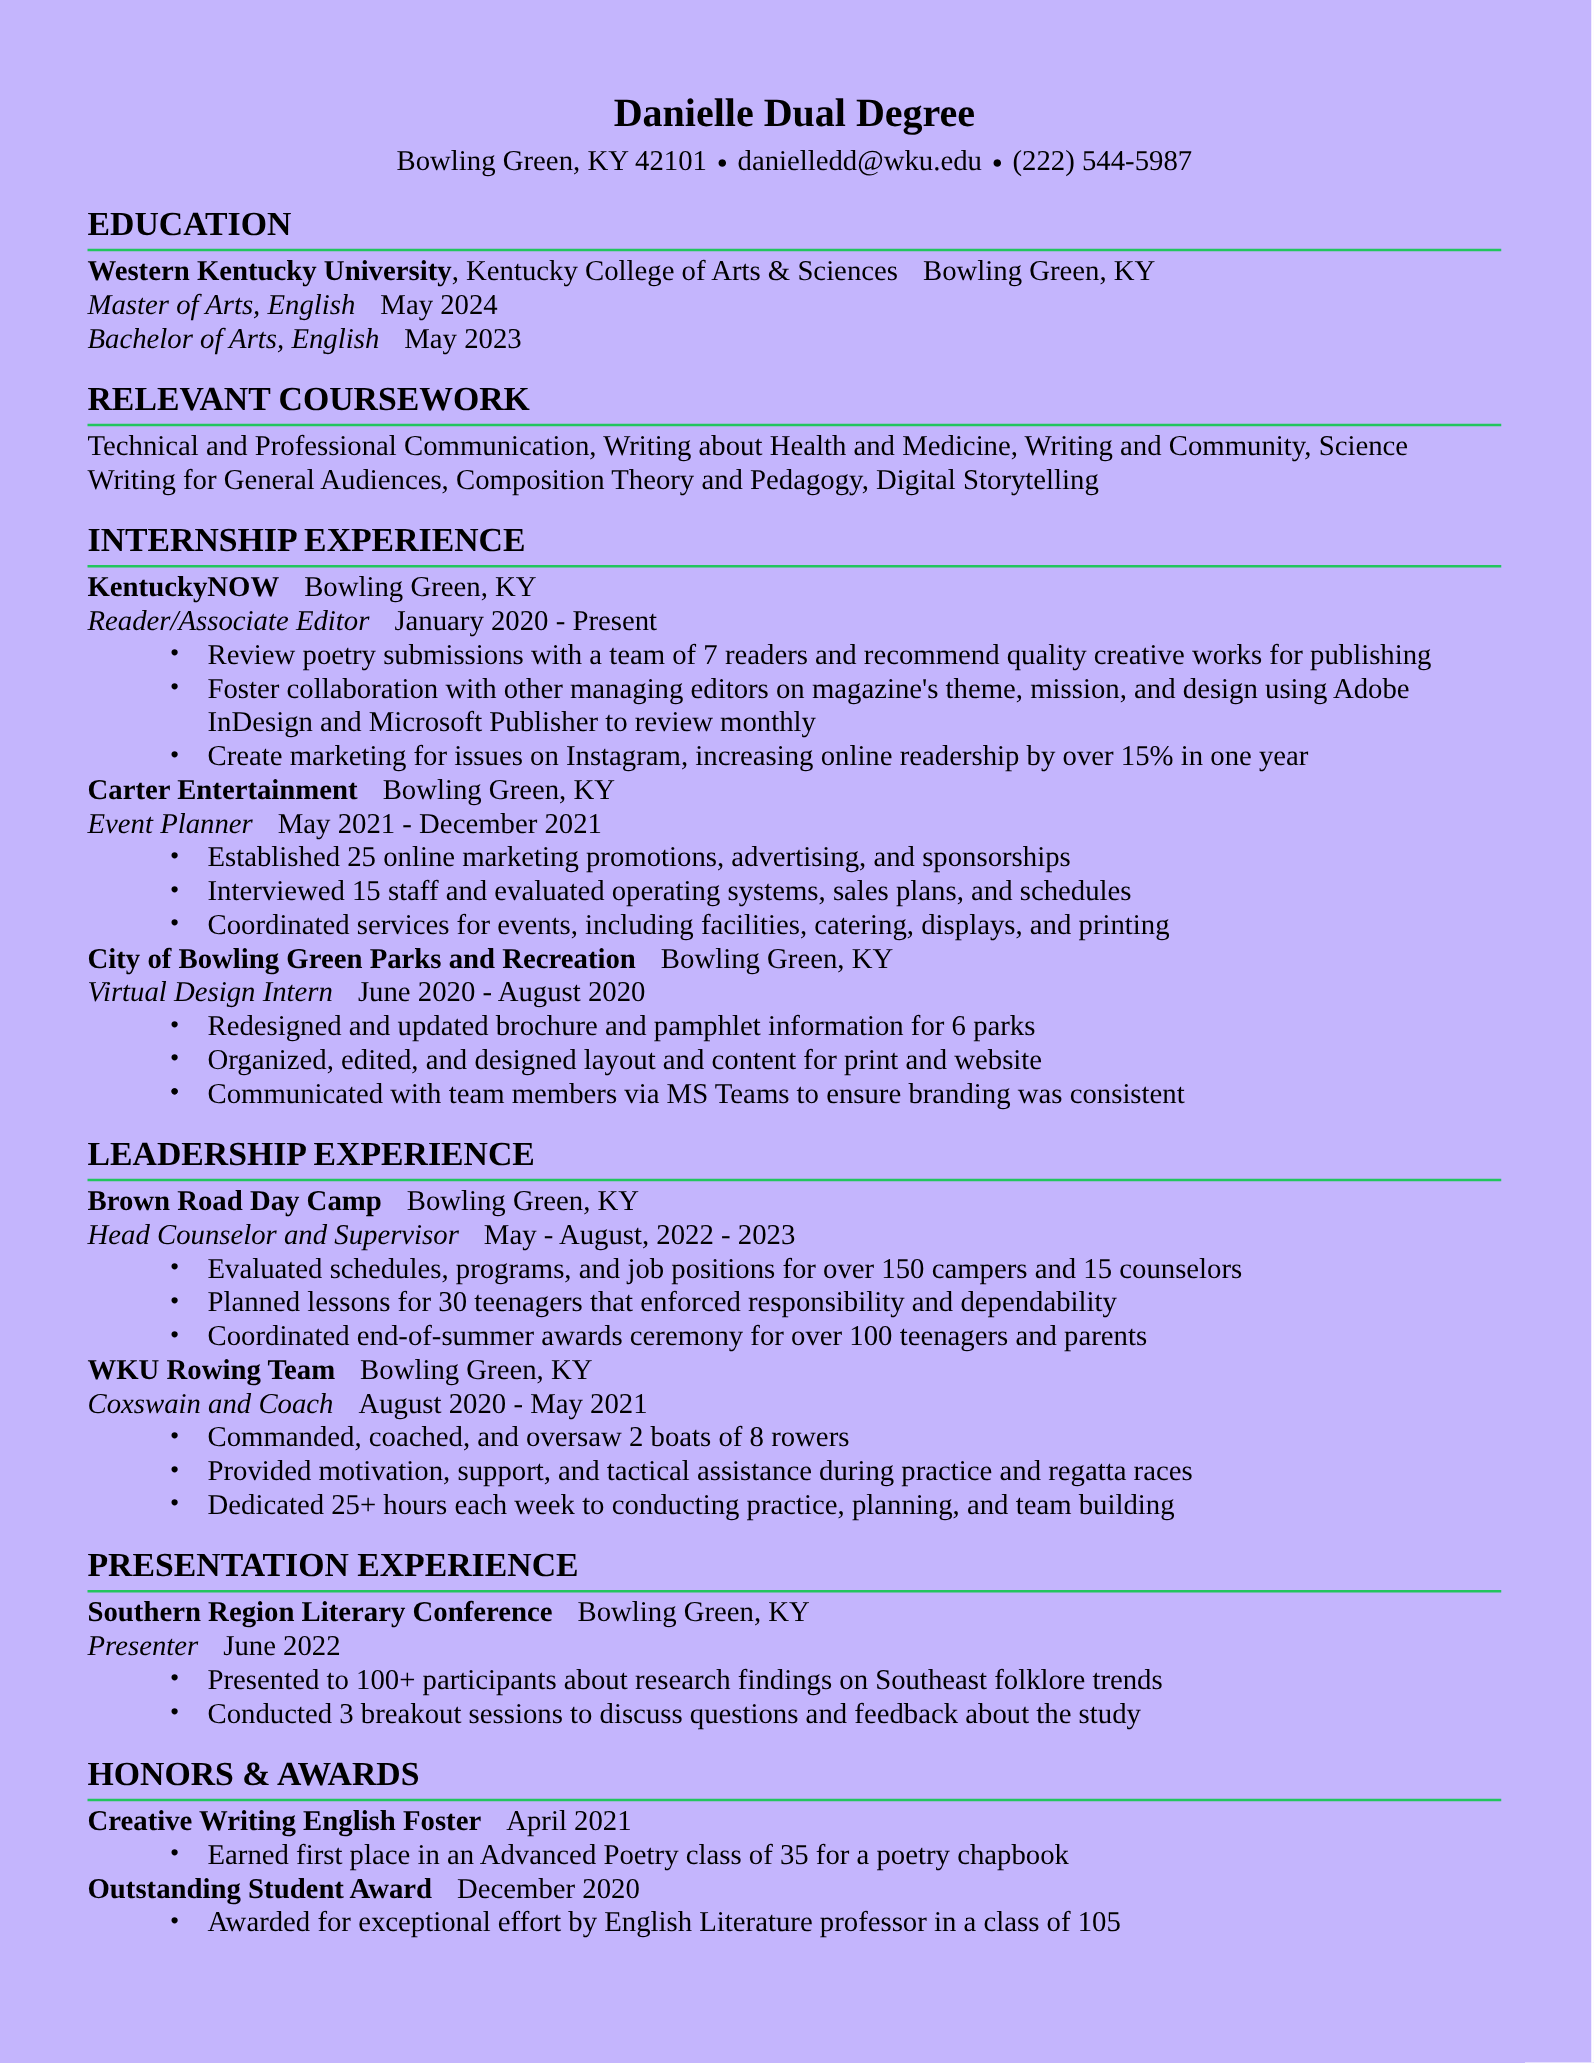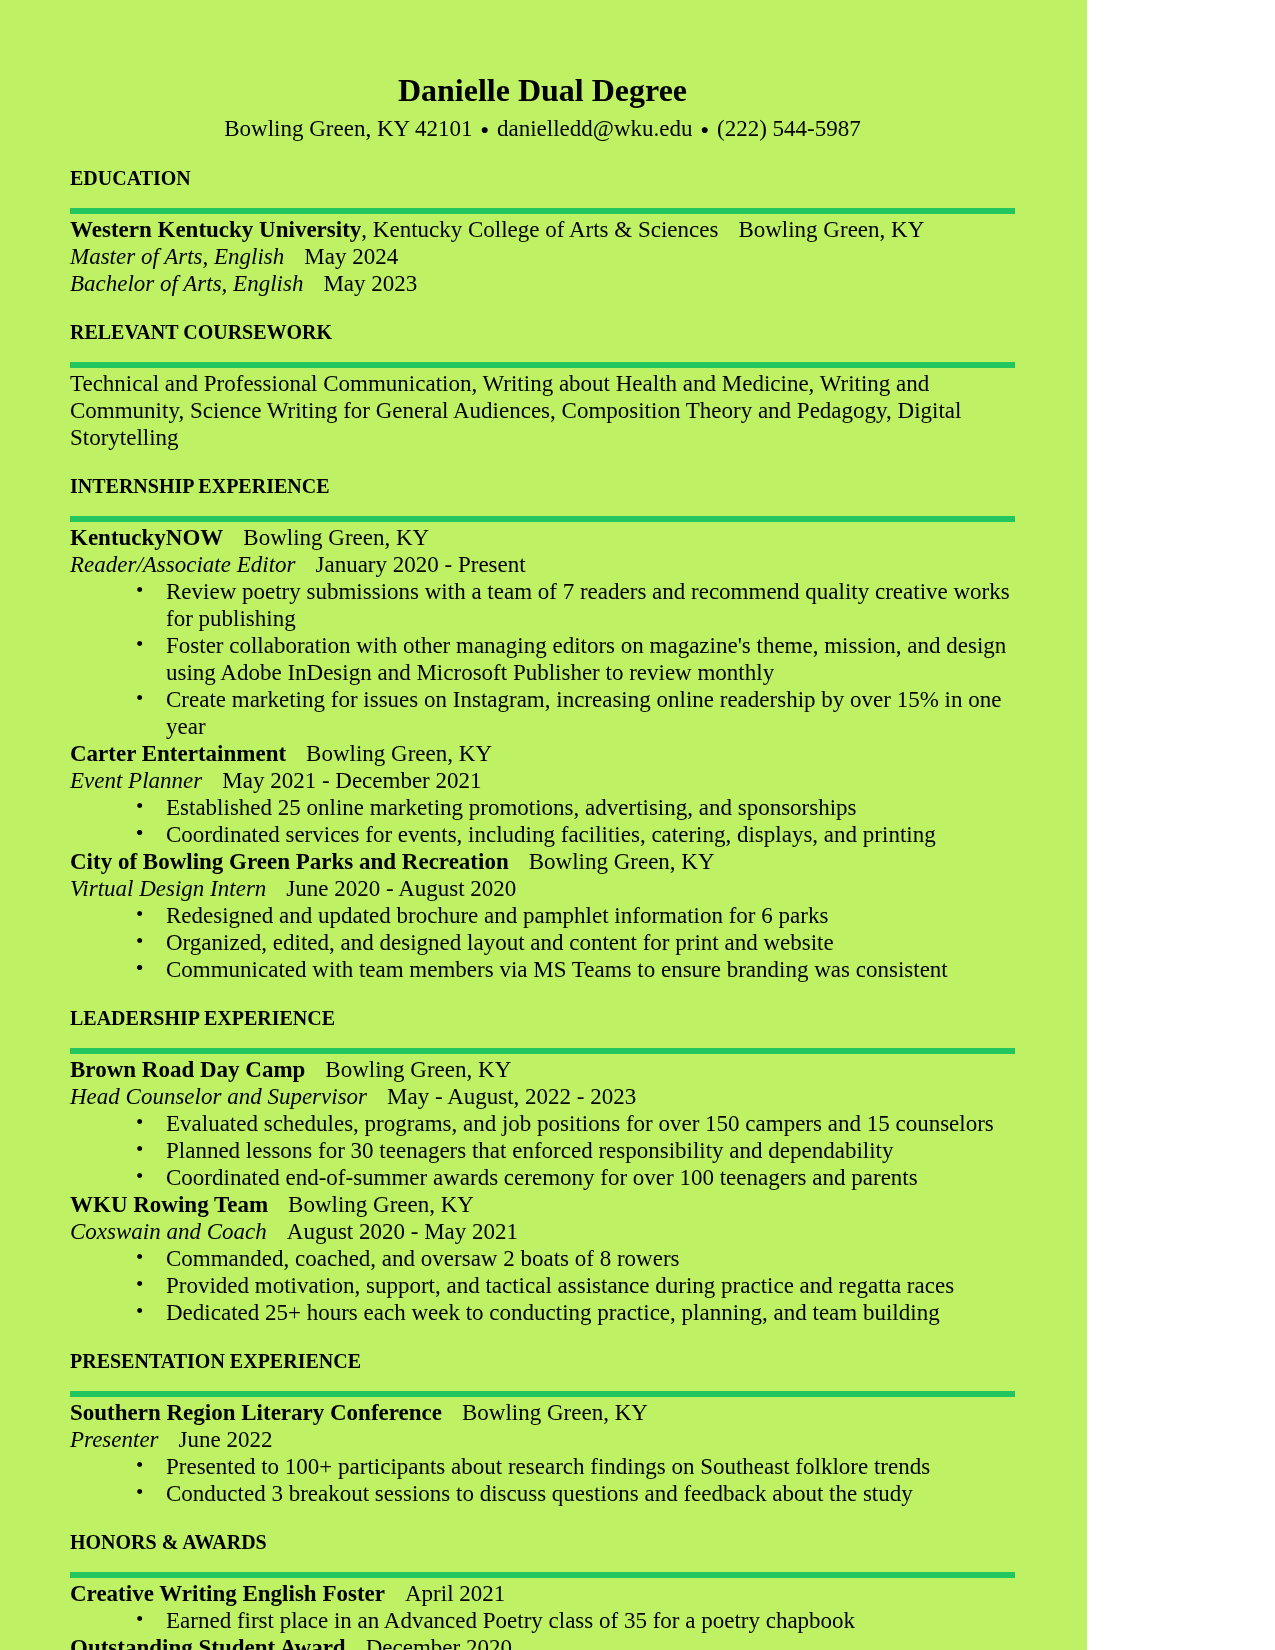--- a/index.html
+++ b/index.html
@@ -1,29 +1,29 @@
 <!DOCTYPE html>
 <html><head>
 <meta charset="utf-8">
 <style>
   html,body{margin:0;padding:0;background:#ffffff;}
   .page{
-    width:1087px;height:1650px;box-sizing:border-box;
-    padding:70px 72px 0 70px;background:#bef264;color:#000000;
+    width:1273px;height:1650px;box-sizing:border-box;
+    padding:70px 72px 0 70px;background:#c4b5fd;color:#000000;
     font-family:"Liberation Serif","DejaVu Serif",serif;
     font-size:23px;line-height:27px;
     overflow:hidden;
   }
   .name{margin:0;font-size:32px;line-height:40px;font-weight:bold;text-align:center;}
   .contact{text-align:center;margin-top:5px;}
   .sep{display:inline-block;font-size:14px;vertical-align:2px;margin:0 8px;}
   .section{margin-top:22px;}
   .section-title{
-    margin:0 0 2px 0;font-size:20px;line-height:27px;font-weight:bold;
-    border-bottom:6px solid #22c55e;padding-bottom:16px;
+    margin:0 0 2px 0;font-size:27px;line-height:27px;font-weight:bold;
+    border-bottom:2px solid #22c55e;padding-bottom:6px;
   }
   .section-paragraph{margin:2px 0 0 0;}
   .row{display:flex;justify-content:flex-start;align-items:baseline;}
   .right{white-space:nowrap;text-align:right;padding-left:20px;}
   .org{font-weight:bold;}
   .role{font-style:italic;}
   .bullets{list-style:none;margin:0;padding:0;}
   .bullets li{position:relative;padding-left:96px;}
   .bullets .bullet{position:absolute;left:66px;top:-1px;font-size:21px;}
 </style>
@@ -80,21 +80,21 @@
           <div class="row">
             <span class="left"><span class="org">Carter Entertainment</span></span>
             <span class="right">Bowling Green, KY</span>
           </div>
           <div class="row">
             <span class="left role">Event Planner</span>
             <span class="right">May 2021 - December 2021</span>
           </div>
           <ul class="bullets">
             <li><span class="bullet">•</span><span class="btext">Established 25 online marketing promotions, advertising, and sponsorships</span></li>
-            <li><span class="bullet">•</span></li>
+            <li><span class="bullet">•</span><span class="btext">Interviewed 15 staff and evaluated operating systems, sales plans, and schedules</span></li>
             <li><span class="bullet">•</span><span class="btext">Coordinated services for events, including facilities, catering, displays, and printing</span></li>
           </ul>
         </div>
         <div class="entry">
           <div class="row">
             <span class="left"><span class="org">City of Bowling Green Parks and Recreation</span></span>
             <span class="right">Bowling Green, KY</span>
           </div>
           <div class="row">
             <span class="left role">Virtual Design Intern</span>

